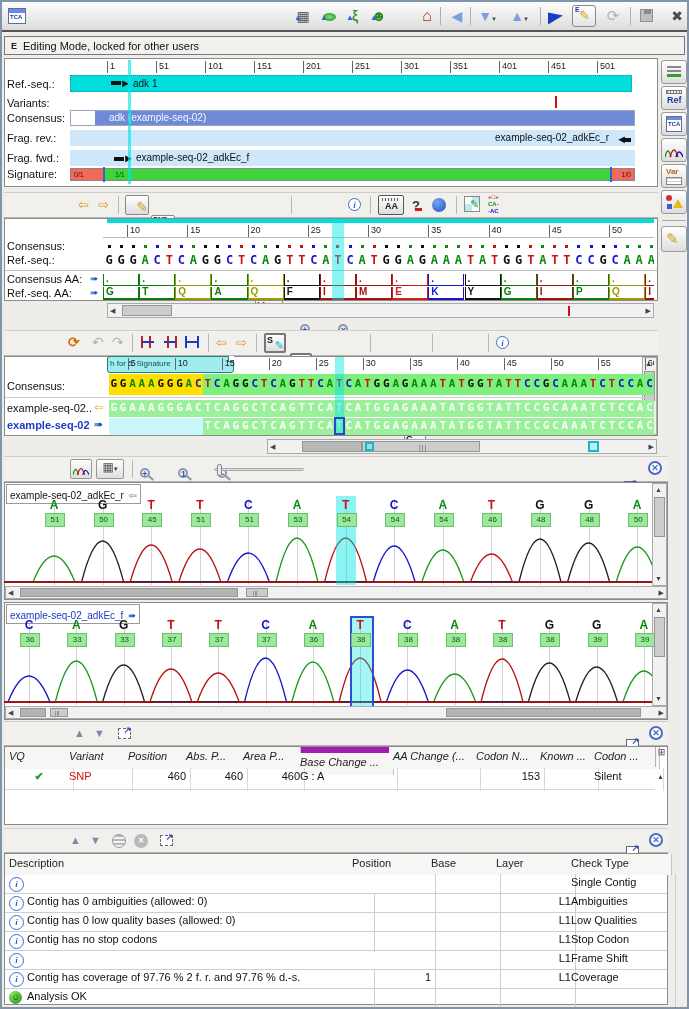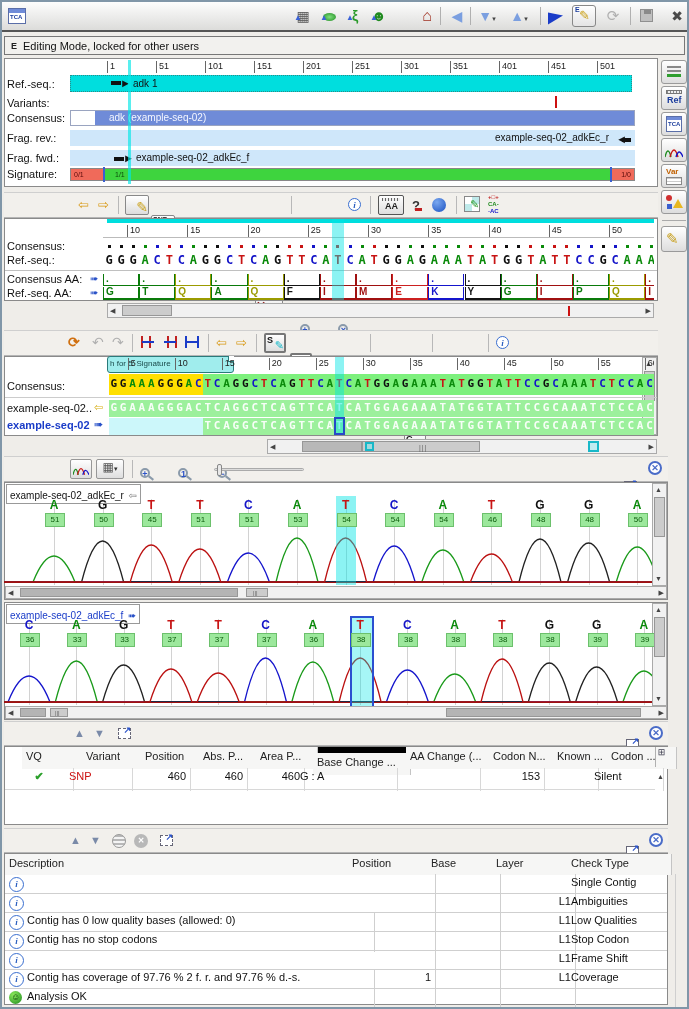--- a/index.html
+++ b/index.html
@@ -824,21 +824,21 @@
 
   <div class="a toolbar" style="left:2px;top:719px;width:664px;height:25px;">
     <div class="a tab blue" style="left:6px;top:2px;width:54px;"><span>Variants</span></div>
     <span class="a hdr-icons" style="left:70px;top:5px;">▲</span>
     <span class="a hdr-icons" style="left:90px;top:5px;">▼</span>
     <div class="a popout" style="left:114px;top:6px;border-style:dashed;"></div>
     <div class="a popout" style="left:622px;top:6px;"></div>
     <div class="a closer" style="left:645px;top:4px;">✕</div>
   </div>
   <div class="a panelbox" style="left:2px;top:744px;width:664px;height:79px;">
-    <div class="a" id="var-thead" style="left:17px;top:0;width:650px;height:20px;border-bottom:1px solid #b0b0b0;background:#000000;">
+    <div class="a" id="var-thead" style="left:0;top:0;width:650px;height:20px;border-bottom:1px solid #b0b0b0;background:#a21caf;font-style:italic;">
         <div class="th-cell" style="left: 0px; width: 60px; position: absolute;">VQ</div>
         <div class="th-cell" style="left: 60px; width: 59px; position: absolute;">Variant</div>
         <div class="th-cell" style="left: 119px; width: 58px; position: absolute;">Position</div>
         <div class="th-cell" style="left: 177px; width: 57px; position: absolute;">Abs. P...</div>
         <div class="th-cell" style="left: 234px; width: 57px; position: absolute;">Area P...</div>
         <div class="th-cell" style="left: 291px; width: 93px; position: absolute; margin-top: 6px;">Base Change ...</div>
         <div class="th-cell" style="left: 384px; width: 83px; position: absolute;">AA Change (...</div>
         <div class="th-cell" style="left: 467px; width: 64px; position: absolute;">Codon N...</div>
         <div class="th-cell" style="left: 531px; width: 54px; position: absolute;">Known ...</div>
         <div class="th-cell" style="left: 585px; width: 65px; position: absolute;">Codon ...</div>
@@ -881,20 +881,21 @@
       </div>
     <div class="a" id="ana-rows" style="left:0;top:20px;width:662px;height:132px;">
         <div style="left: 0px; top: 0px; width: 662px; height: 19px; border-bottom: 1px solid rgb(207, 207, 207); position: absolute;">
           <div class="td-cell right" style="left: 343px; width: 79px; border-right: 1px solid rgb(207, 207, 207); position: absolute;"></div>
           <div class="td-cell" style="left: 422px; width: 65px; border-right: 1px solid rgb(207, 207, 207); position: absolute;"></div>
           <div class="td-cell right" style="left: 487px; width: 75px; border-right: 1px solid rgb(207, 207, 207); position: absolute;"></div>
           <div class="td-cell" style="left: 562px; width: 100px; border-right: 1px solid rgb(207, 207, 207); position: absolute;">Single Contig</div>
           <div class="info-circle" style="left: 4px; top: 3px; position: absolute;">i</div>
         </div>
         <div style="left: 0px; top: 19px; width: 662px; height: 19px; border-bottom: 1px solid rgb(207, 207, 207); position: absolute;">
+          <div class="td-cell" style="left: 0px; width: 343px; border-right: 1px solid rgb(207, 207, 207); position: absolute; padding-left: 22px;">Contig has 0 ambiguities (allowed: 0)</div>
           <div class="td-cell right" style="left: 343px; width: 79px; border-right: 1px solid rgb(207, 207, 207); position: absolute;"></div>
           <div class="td-cell" style="left: 422px; width: 65px; border-right: 1px solid rgb(207, 207, 207); position: absolute;"></div>
           <div class="td-cell right" style="left: 487px; width: 75px; border-right: 1px solid rgb(207, 207, 207); position: absolute;">L1</div>
           <div class="td-cell" style="left: 562px; width: 100px; border-right: 1px solid rgb(207, 207, 207); position: absolute;">Ambiguities</div>
           <div class="info-circle" style="left: 4px; top: 3px; position: absolute;">i</div>
         </div>
         <div style="left: 0px; top: 38px; width: 662px; height: 19px; border-bottom: 1px solid rgb(207, 207, 207); position: absolute;">
           <div class="td-cell" style="left: 0px; width: 343px; border-right: 1px solid rgb(207, 207, 207); position: absolute; padding-left: 22px;">Contig has 0 low quality bases (allowed: 0)</div>
           <div class="td-cell right" style="left: 343px; width: 79px; border-right: 1px solid rgb(207, 207, 207); position: absolute;"></div>
           <div class="td-cell" style="left: 422px; width: 65px; border-right: 1px solid rgb(207, 207, 207); position: absolute;"></div>

